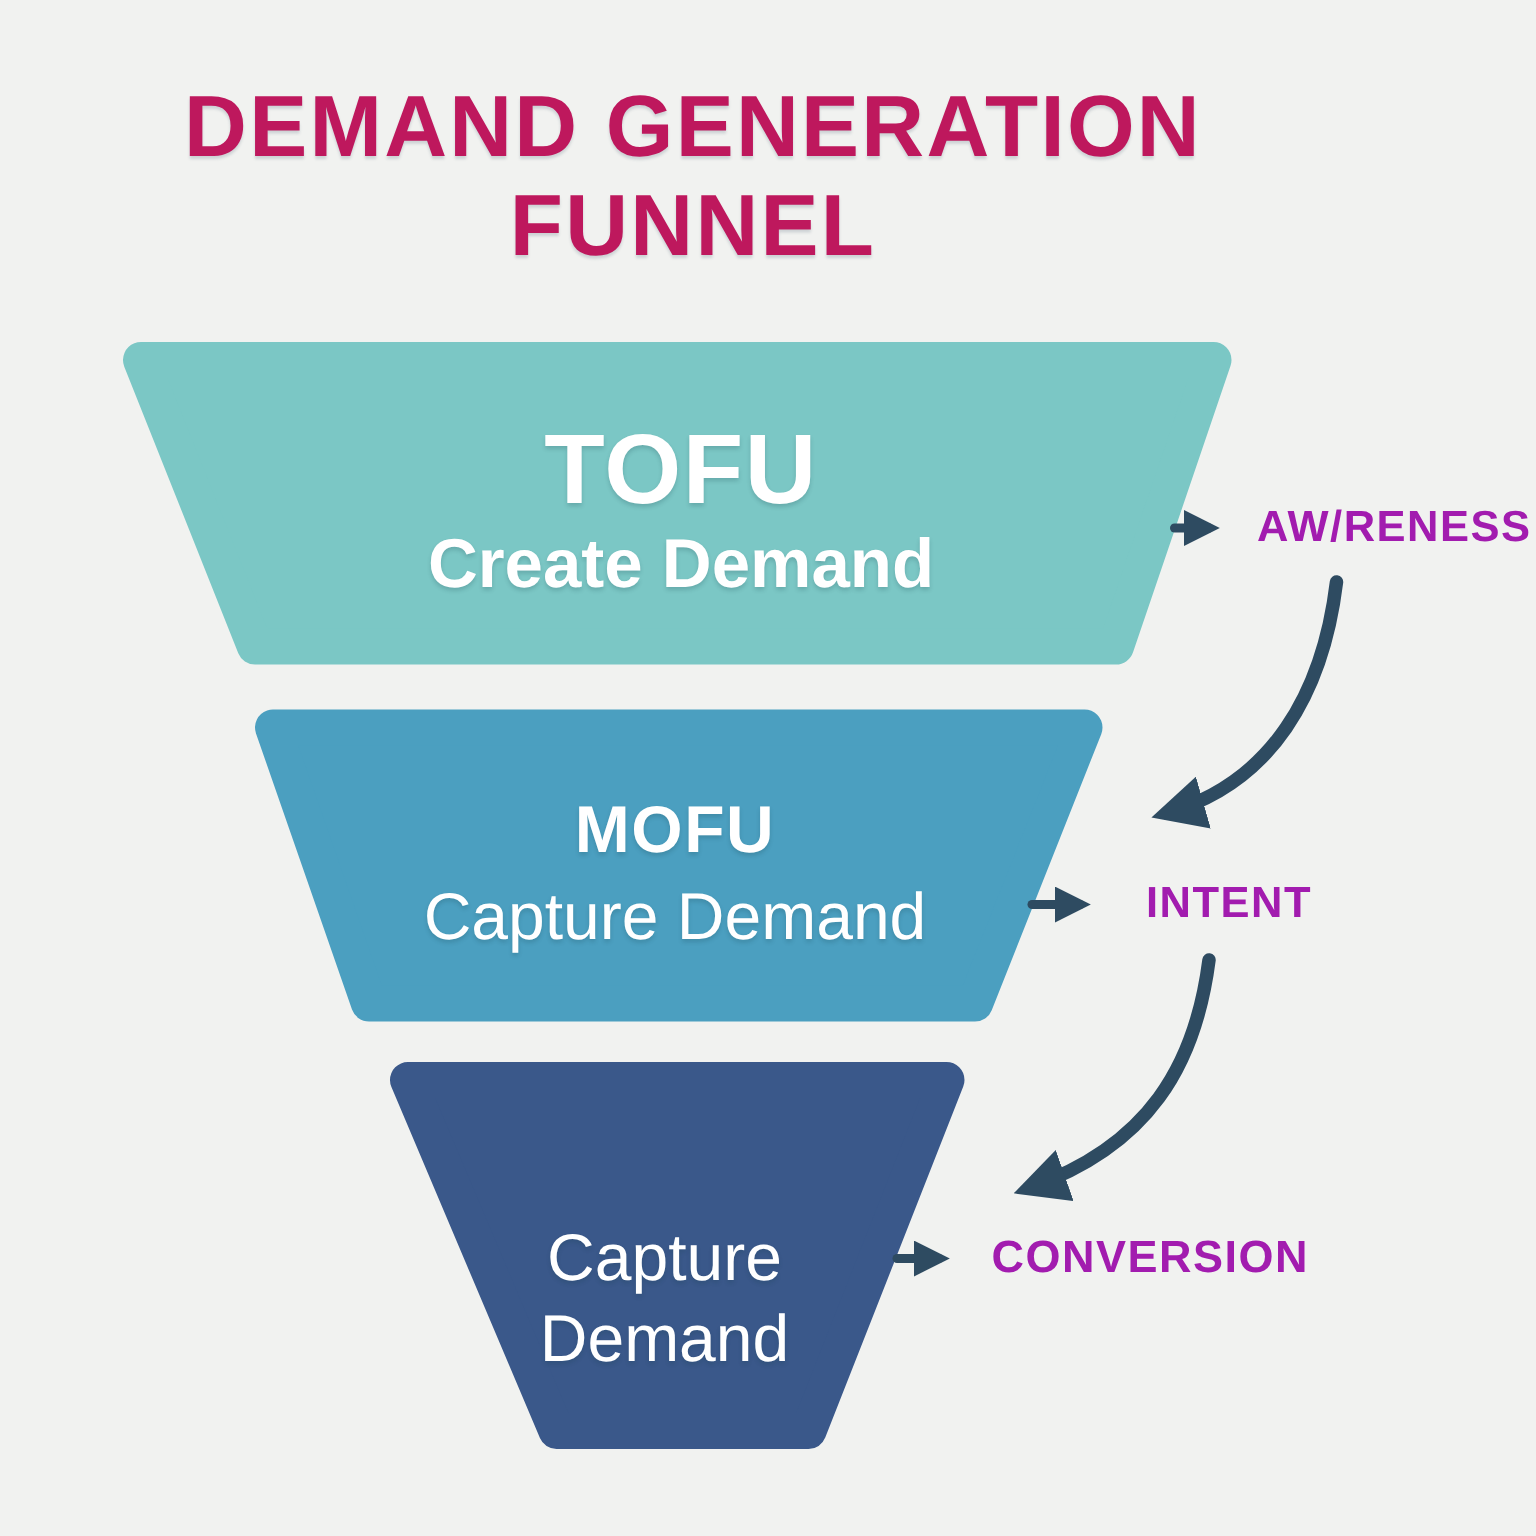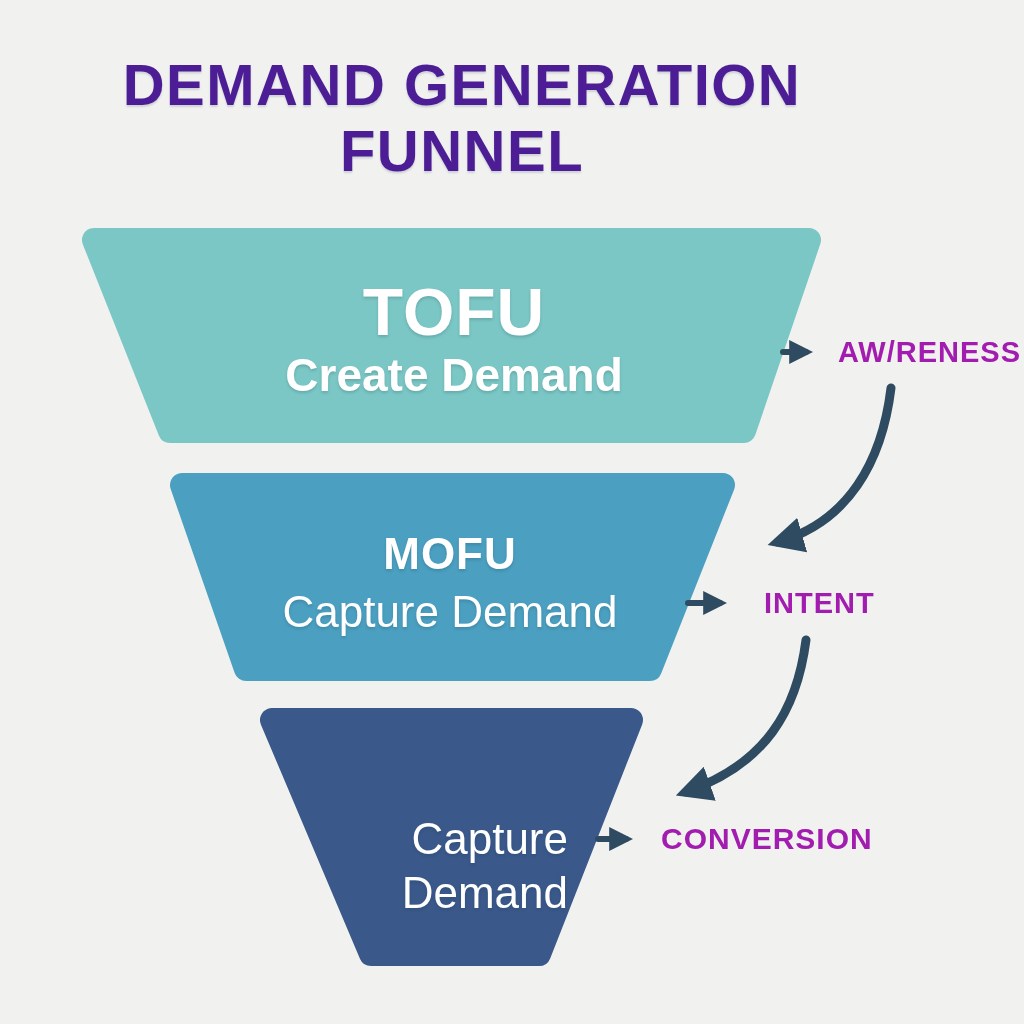--- a/index.html
+++ b/index.html
@@ -13,33 +13,33 @@
     width:1024px;height:1024px;
     background:#F1F2F0;
     overflow:hidden;
   }
   .diagram-svg{position:absolute;left:0;top:0;}
 
   .page-title{
     position:absolute;
     left:2px;top:52px;width:920px;
     text-align:center;
-    color:#4c1d95;
+    color:#be185d;
     font-weight:bold;
     font-size:58px;
     line-height:66px;
     letter-spacing:1.5px;
     text-shadow:0 2px 2px rgba(45,68,88,0.18);
   }
 
   .stage-text{
     position:absolute;
     transform:translate(-50%,-50%);
     color:#FFFFFF;
-    text-align:right;
+    text-align:center;
     white-space:nowrap;
     text-shadow:0 2px 3px rgba(20,60,70,0.20);
   }
   .acronym{font-weight:bold;letter-spacing:1px;}
   .acronym.tofu{left:454px;top:312px;font-size:66px;}
   .acronym.mofu{left:450px;top:554px;font-size:44px;}
   .acronym.bofu{left:453px;top:772px;font-size:58px;}
 
   .stage-label{font-weight:normal;}
   .stage-label.tofu{left:454px;top:375px;font-size:46px;font-weight:bold;}

